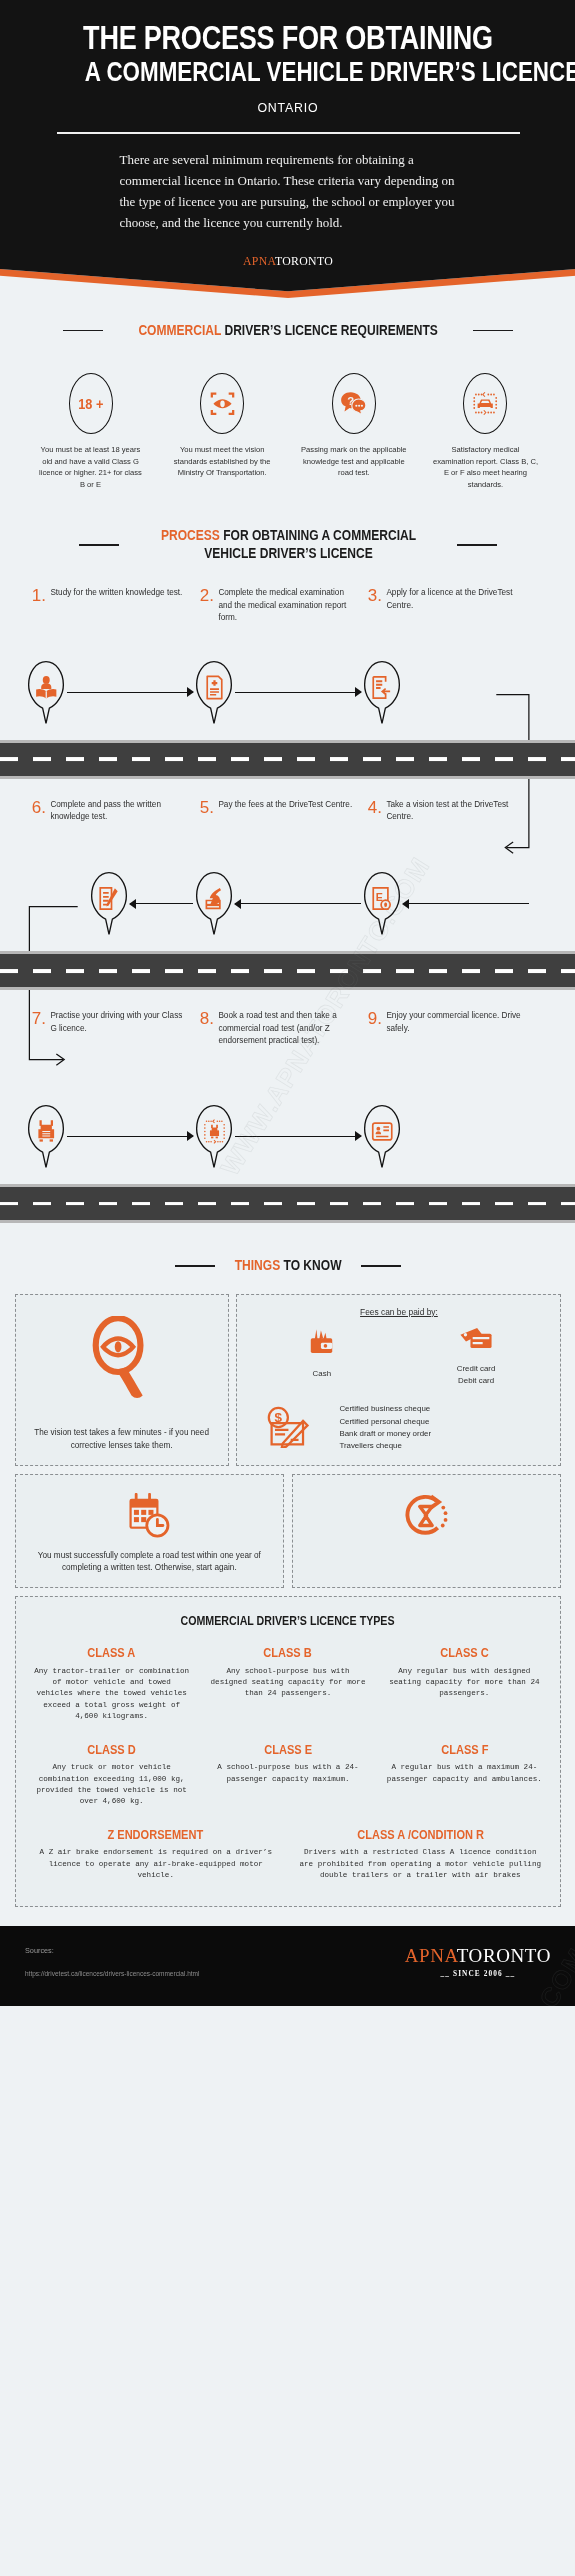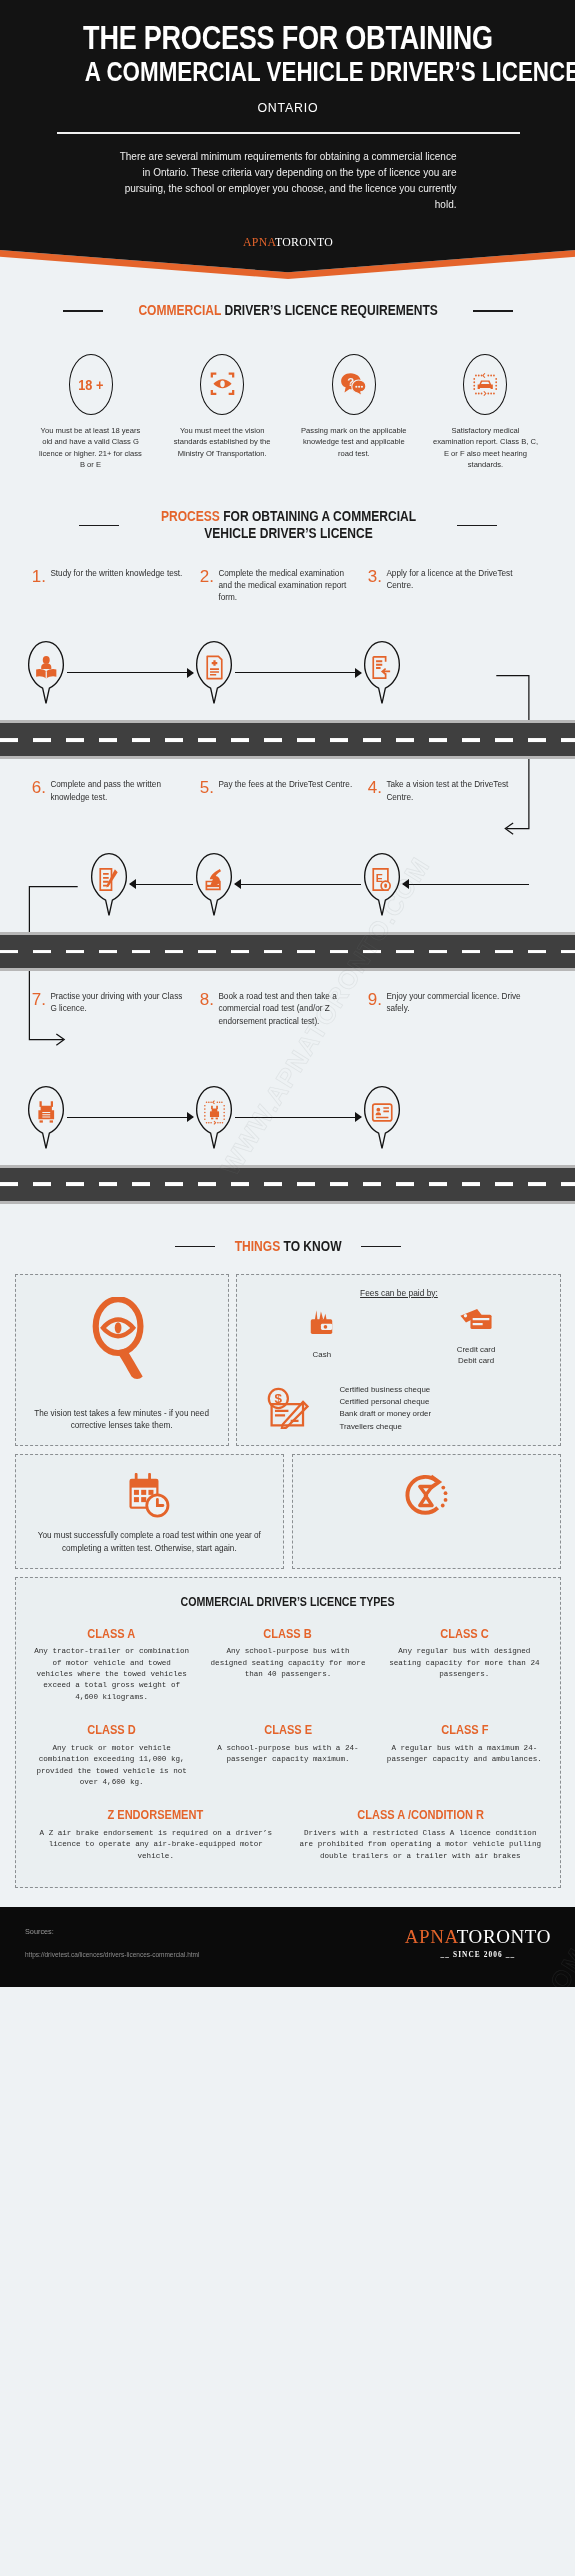--- a/index.html
+++ b/index.html
@@ -47,26 +47,27 @@
     margin-top: 14.6px;
     font-weight: 300;
   }
   .hero-rule {
     height: 1.7px;
     background: #f0f0f0;
     margin: 17px 22.5px 0 22.5px;
   }
   .hero-desc {
     color: #efefef;
-    font-size: 10px;
+    font-size: 13px;
     line-height: 1.62;
-    text-align: right;
+    text-align: left;
     max-width: 337px;
     margin: 14.6px auto 0 auto;
     font-weight: 300;
+    font-family: Liberation Serif, serif;
   }
   .brandmark {
     text-align: center;
     margin: 21.4px 0 0 0;
     font-family: "Liberation Serif", serif;
     font-size: 11.8px;
     letter-spacing: 0.3px;
   }
   .brandmark .apna { color: #e4642b; }
   .brandmark .toronto { color: #ffffff; }
@@ -750,21 +751,21 @@
 
     <div class="dashbox" style="padding:14.6px 7.9px 5.6px 7.9px">
       <div class="types-title">COMMERCIAL DRIVER’S LICENCE TYPES</div>
       <div class="types-grid">
         <div class="type-cell">
           <div class="type-name">CLASS A</div>
           <div class="type-desc">Any tractor-trailer or combination of motor vehicle and towed vehicles where the towed vehicles exceed a total gross weight of 4,600 kilograms.</div>
         </div>
         <div class="type-cell">
           <div class="type-name">CLASS B</div>
-          <div class="type-desc">Any school-purpose bus with designed seating capacity for more than 40 passengers.</div>
+          <div class="type-desc">Any school-purpose bus with designed seating capacity for more than 24 passengers.</div>
         </div>
         <div class="type-cell">
           <div class="type-name">CLASS C</div>
           <div class="type-desc">Any regular bus with designed seating capacity for more than 24 passengers.</div>
         </div>
       </div>
       <div class="types-grid">
         <div class="type-cell">
           <div class="type-name">CLASS D</div>
           <div class="type-desc">Any truck or motor vehicle combination exceeding 11,000 kg, provided the towed vehicle is not over 4,600 kg.</div>

